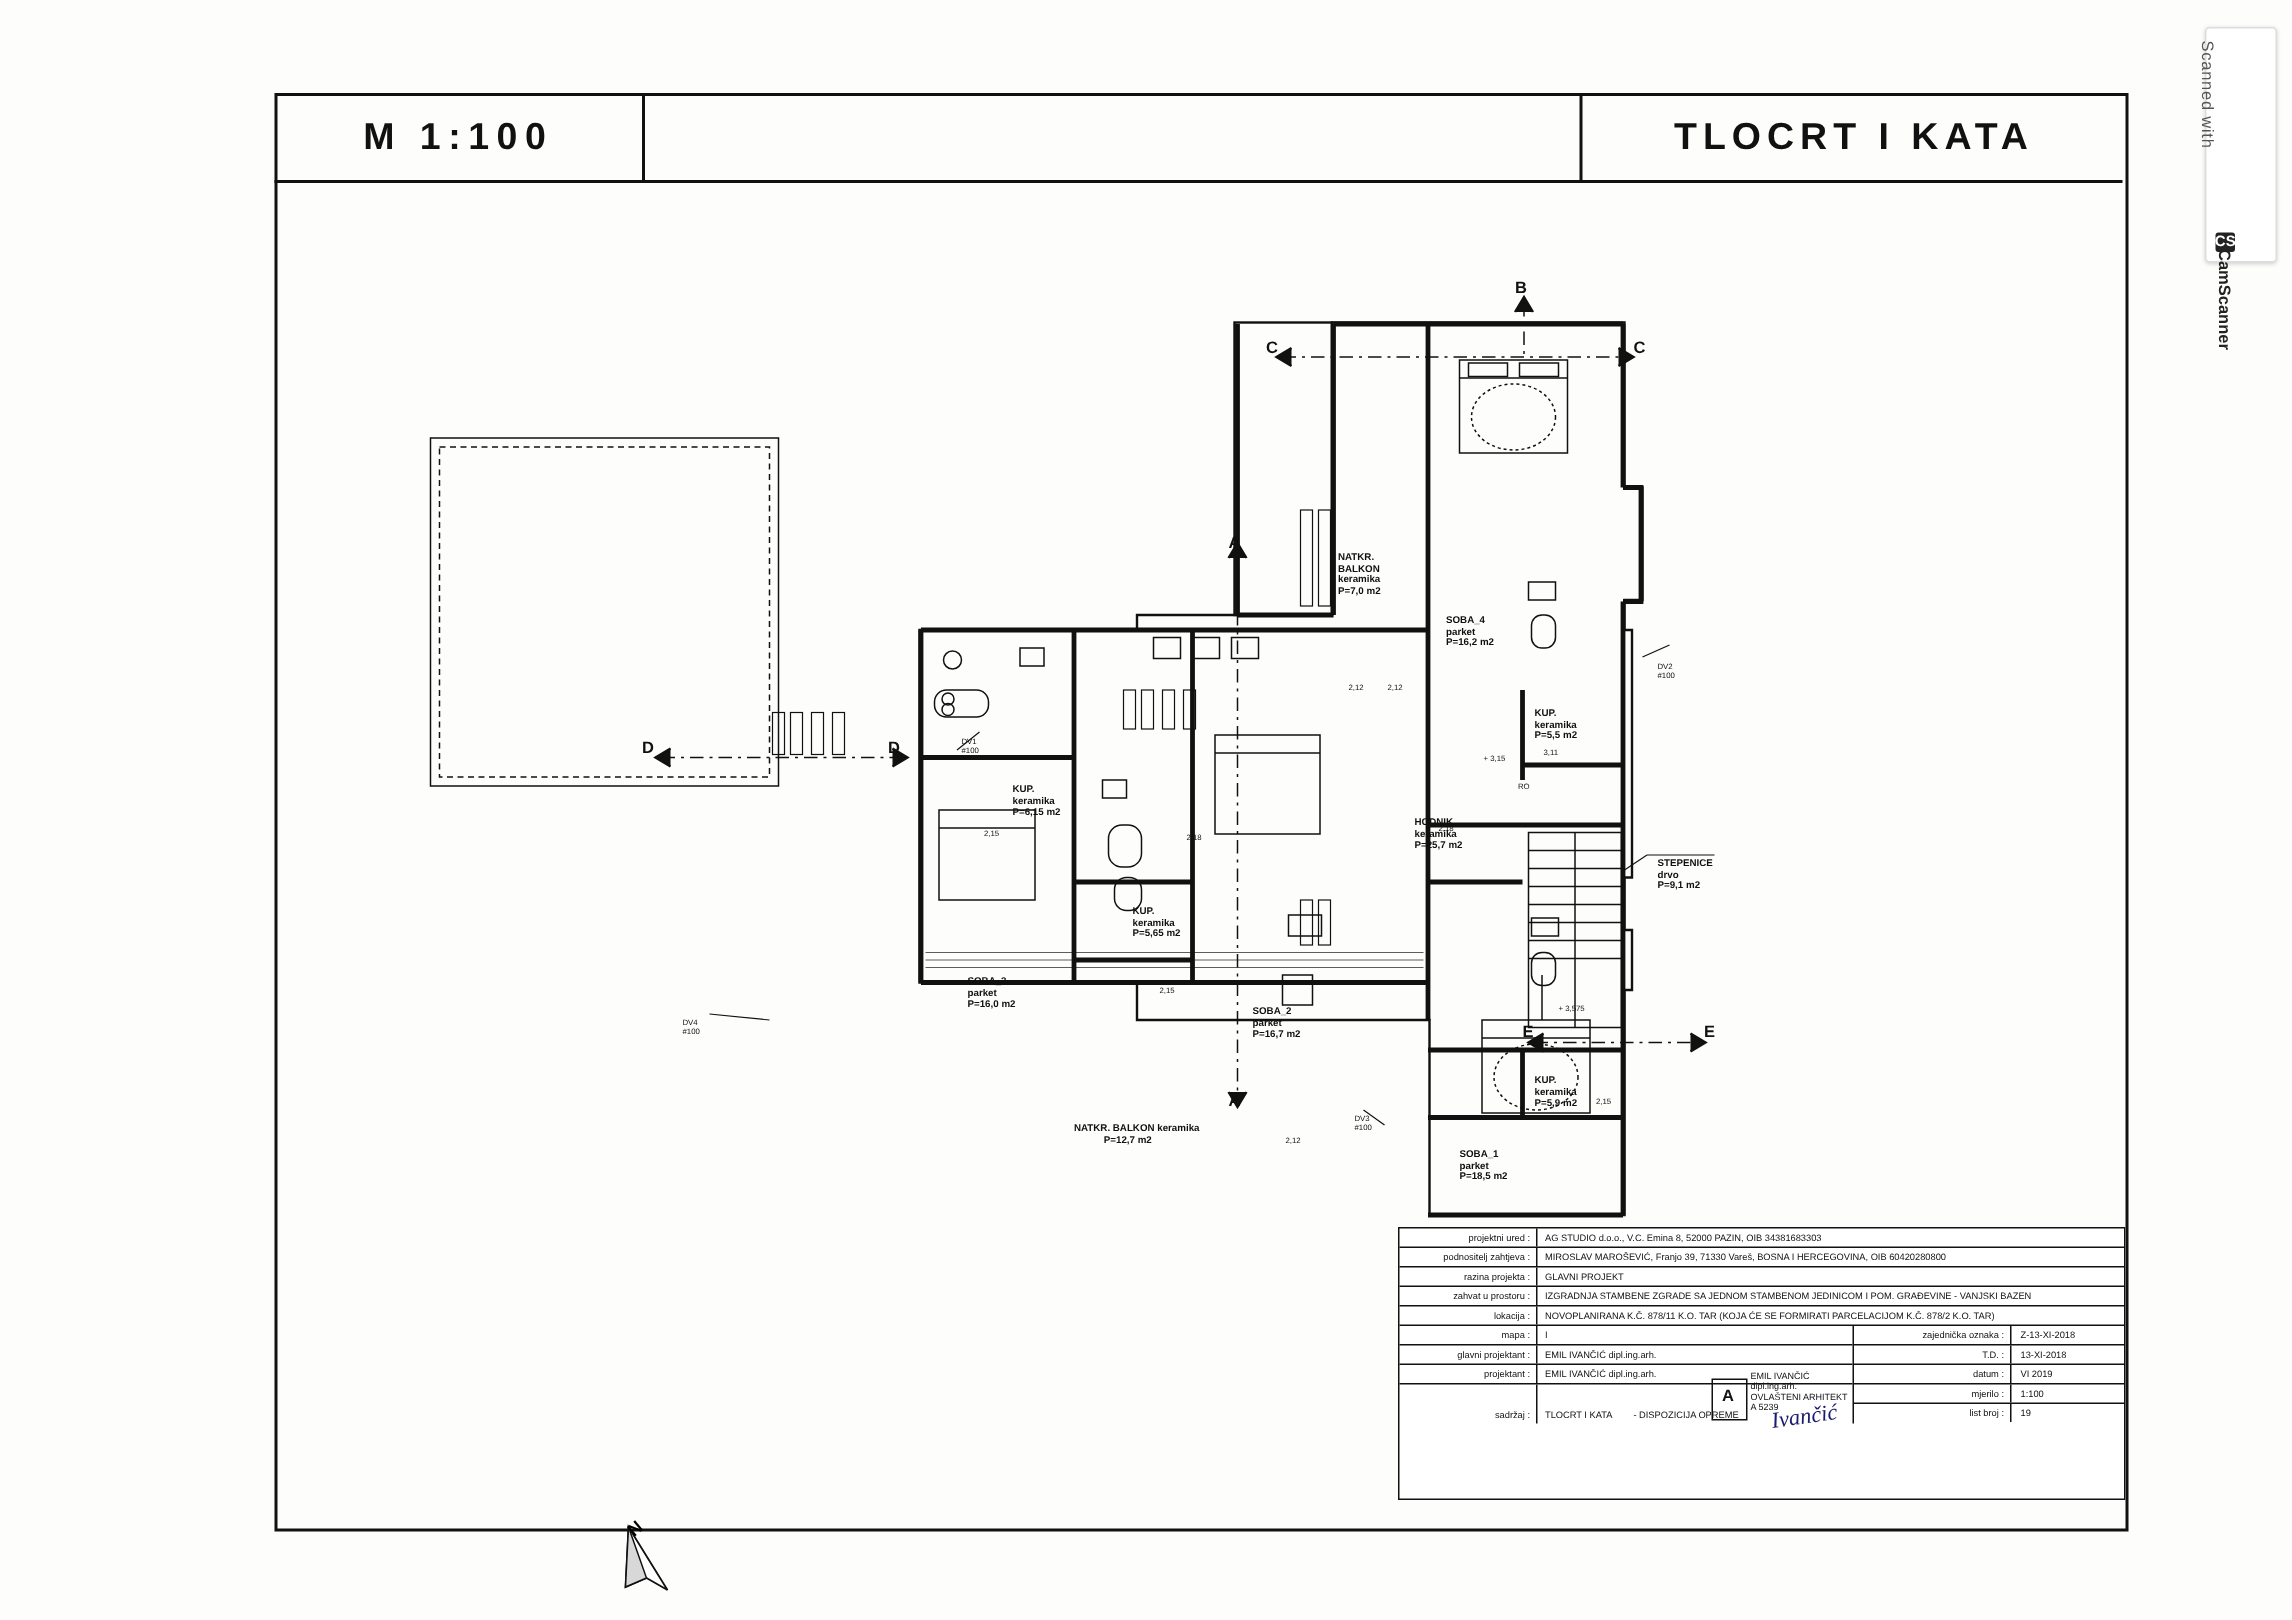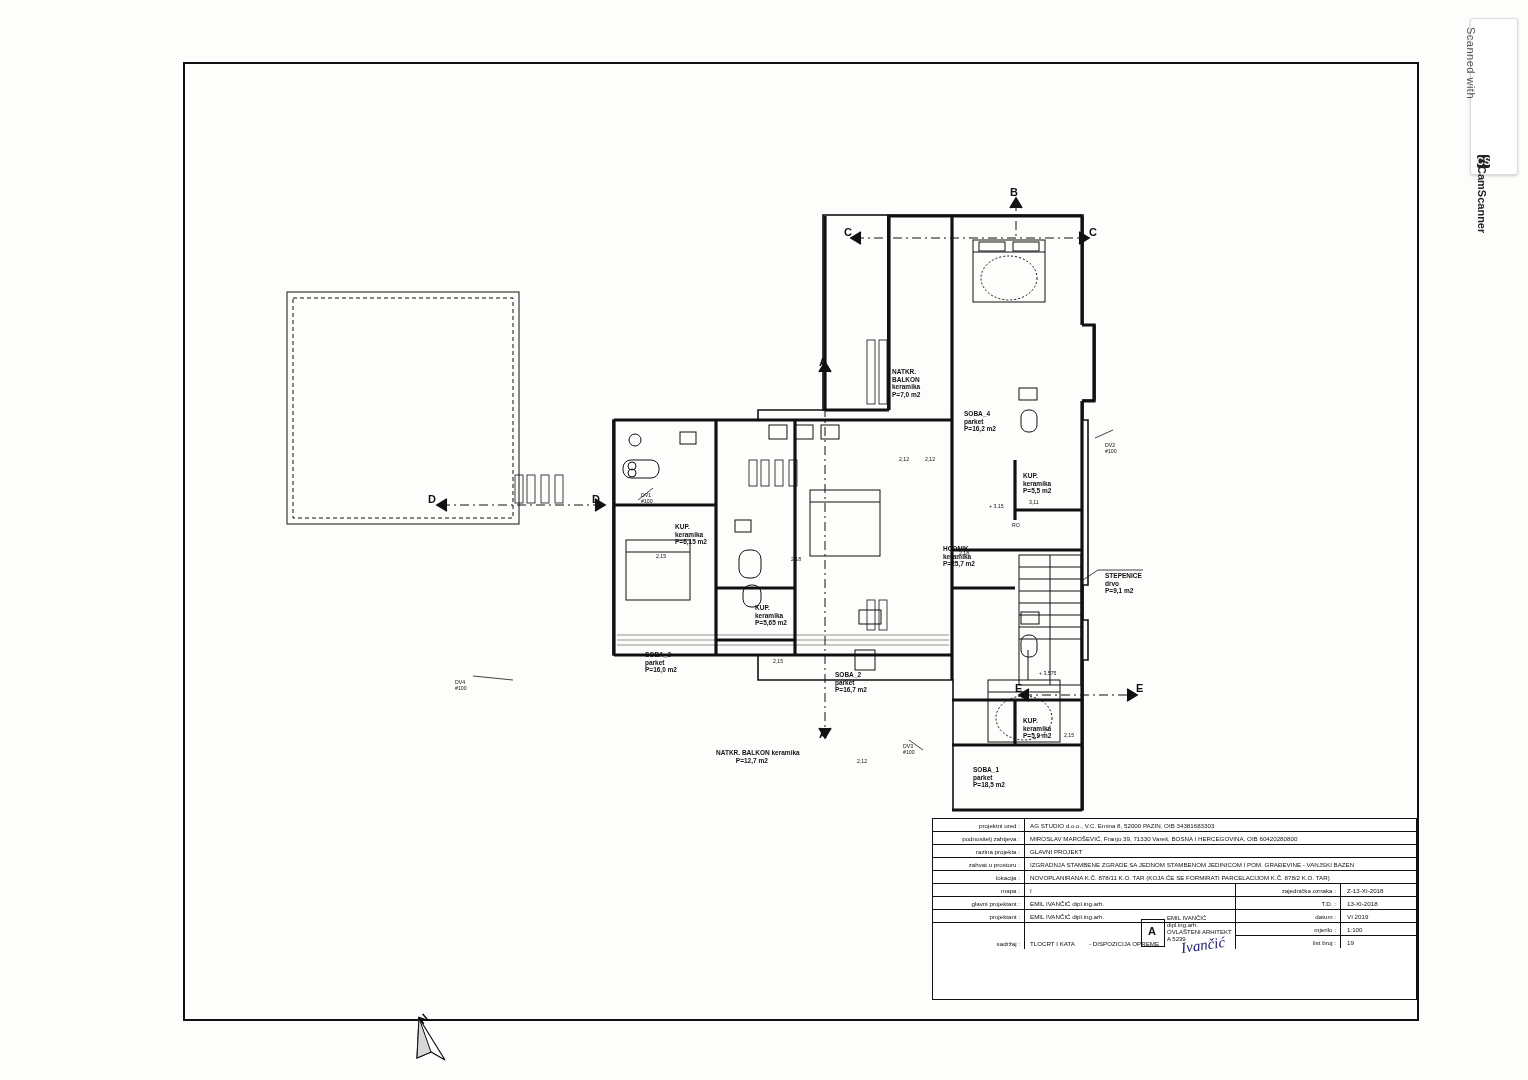--- a/index.html
+++ b/index.html
@@ -49,20 +49,28 @@
   .north{position:absolute;left:222px;top:890px;width:60px;height:60px;}
   .ntxt{position:absolute;left:14px;top:2px;font-size:12px;font-weight:bold;transform:rotate(-40deg);}
 </style>
 </head>
 <body>
 
 <div class="sheet">
 
   <div class="frame"></div>
 
+  <div class="titlebar">
+    <div class="scale-box">
+      <span class="scale-txt">M 1:100</span>
+    </div>
+    <div class="title-box">
+      <span class="title-txt">TLOCRT I KATA</span>
+    </div>
+  </div>
 
   <div class="cam">
     <span class="cam-txt">Scanned with</span>
     <span class="cam-logo">CamScanner</span>
     <span class="cam-cs">CS</span>
   </div>
 
   <div class="draw">
     <svg width="1232" height="895" viewBox="0 0 1232 895">
       <g stroke="#111" fill="none" stroke-width="1.6">

